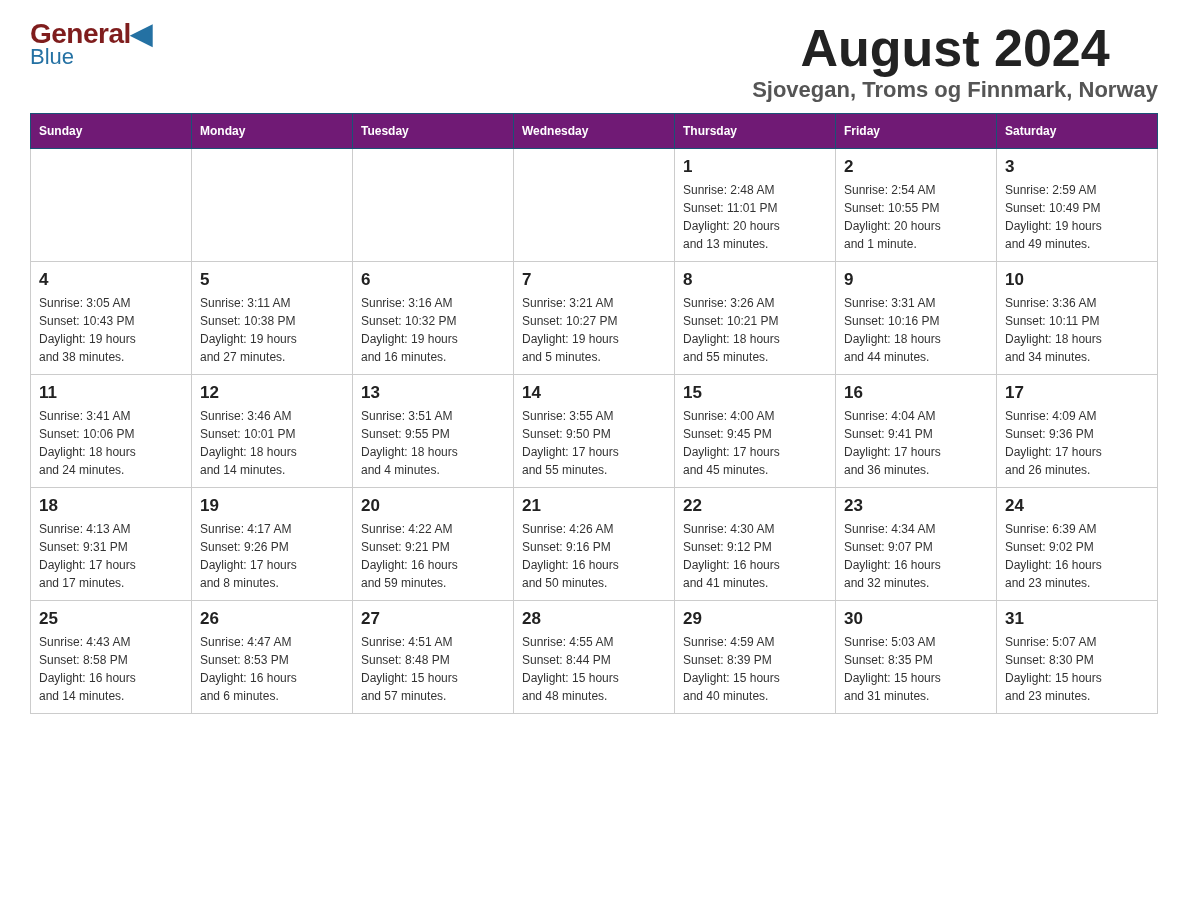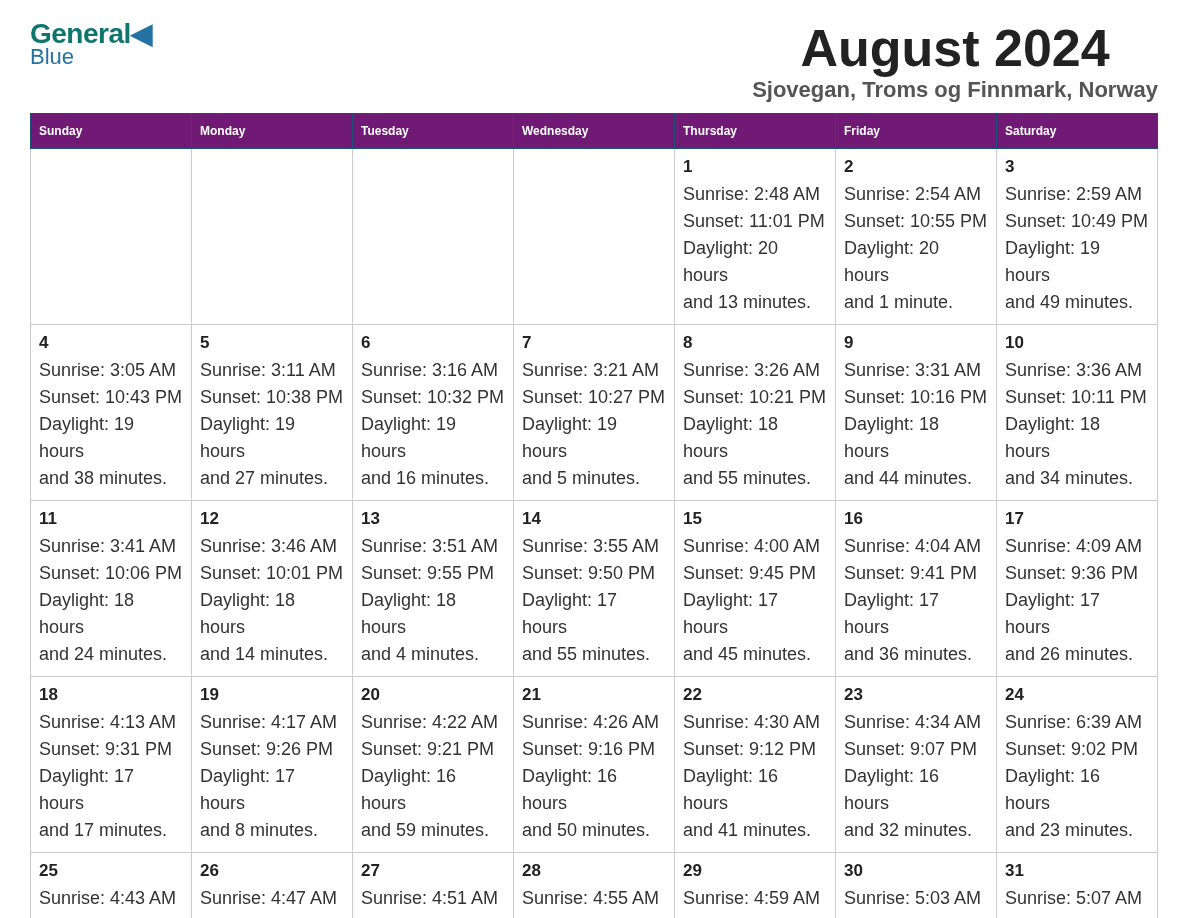--- a/index.html
+++ b/index.html
@@ -22,21 +22,21 @@
       align-items: flex-start;
       line-height: 1;
     }
     .logo-top {
       font-size: 28px;
       font-weight: bold;
       color: #333;
       letter-spacing: -0.5px;
     }
     .logo-top span {
-      color: #0f766e;
+      color: #7f1d1d;
     }
     .logo-bottom {
       font-size: 22px;
       font-weight: normal;
       color: #2471a3;
       margin-top: -2px;
     }
     .title-block {
       text-align: center;
     }
@@ -76,21 +76,21 @@
       min-height: 100px;
     }
     .day-number {
       font-size: 17px;
       font-weight: bold;
       color: #222;
       display: block;
       margin-bottom: 4px;
     }
     .day-info {
-      font-size: 18px;
+      font-size: 12px;
       color: #333;
       line-height: 1.5;
     }
     .empty-cell {
       background: #fff;
     }
     .row-divider td {
       border-top: 2px solid #2471a3;
     }
   </style>

